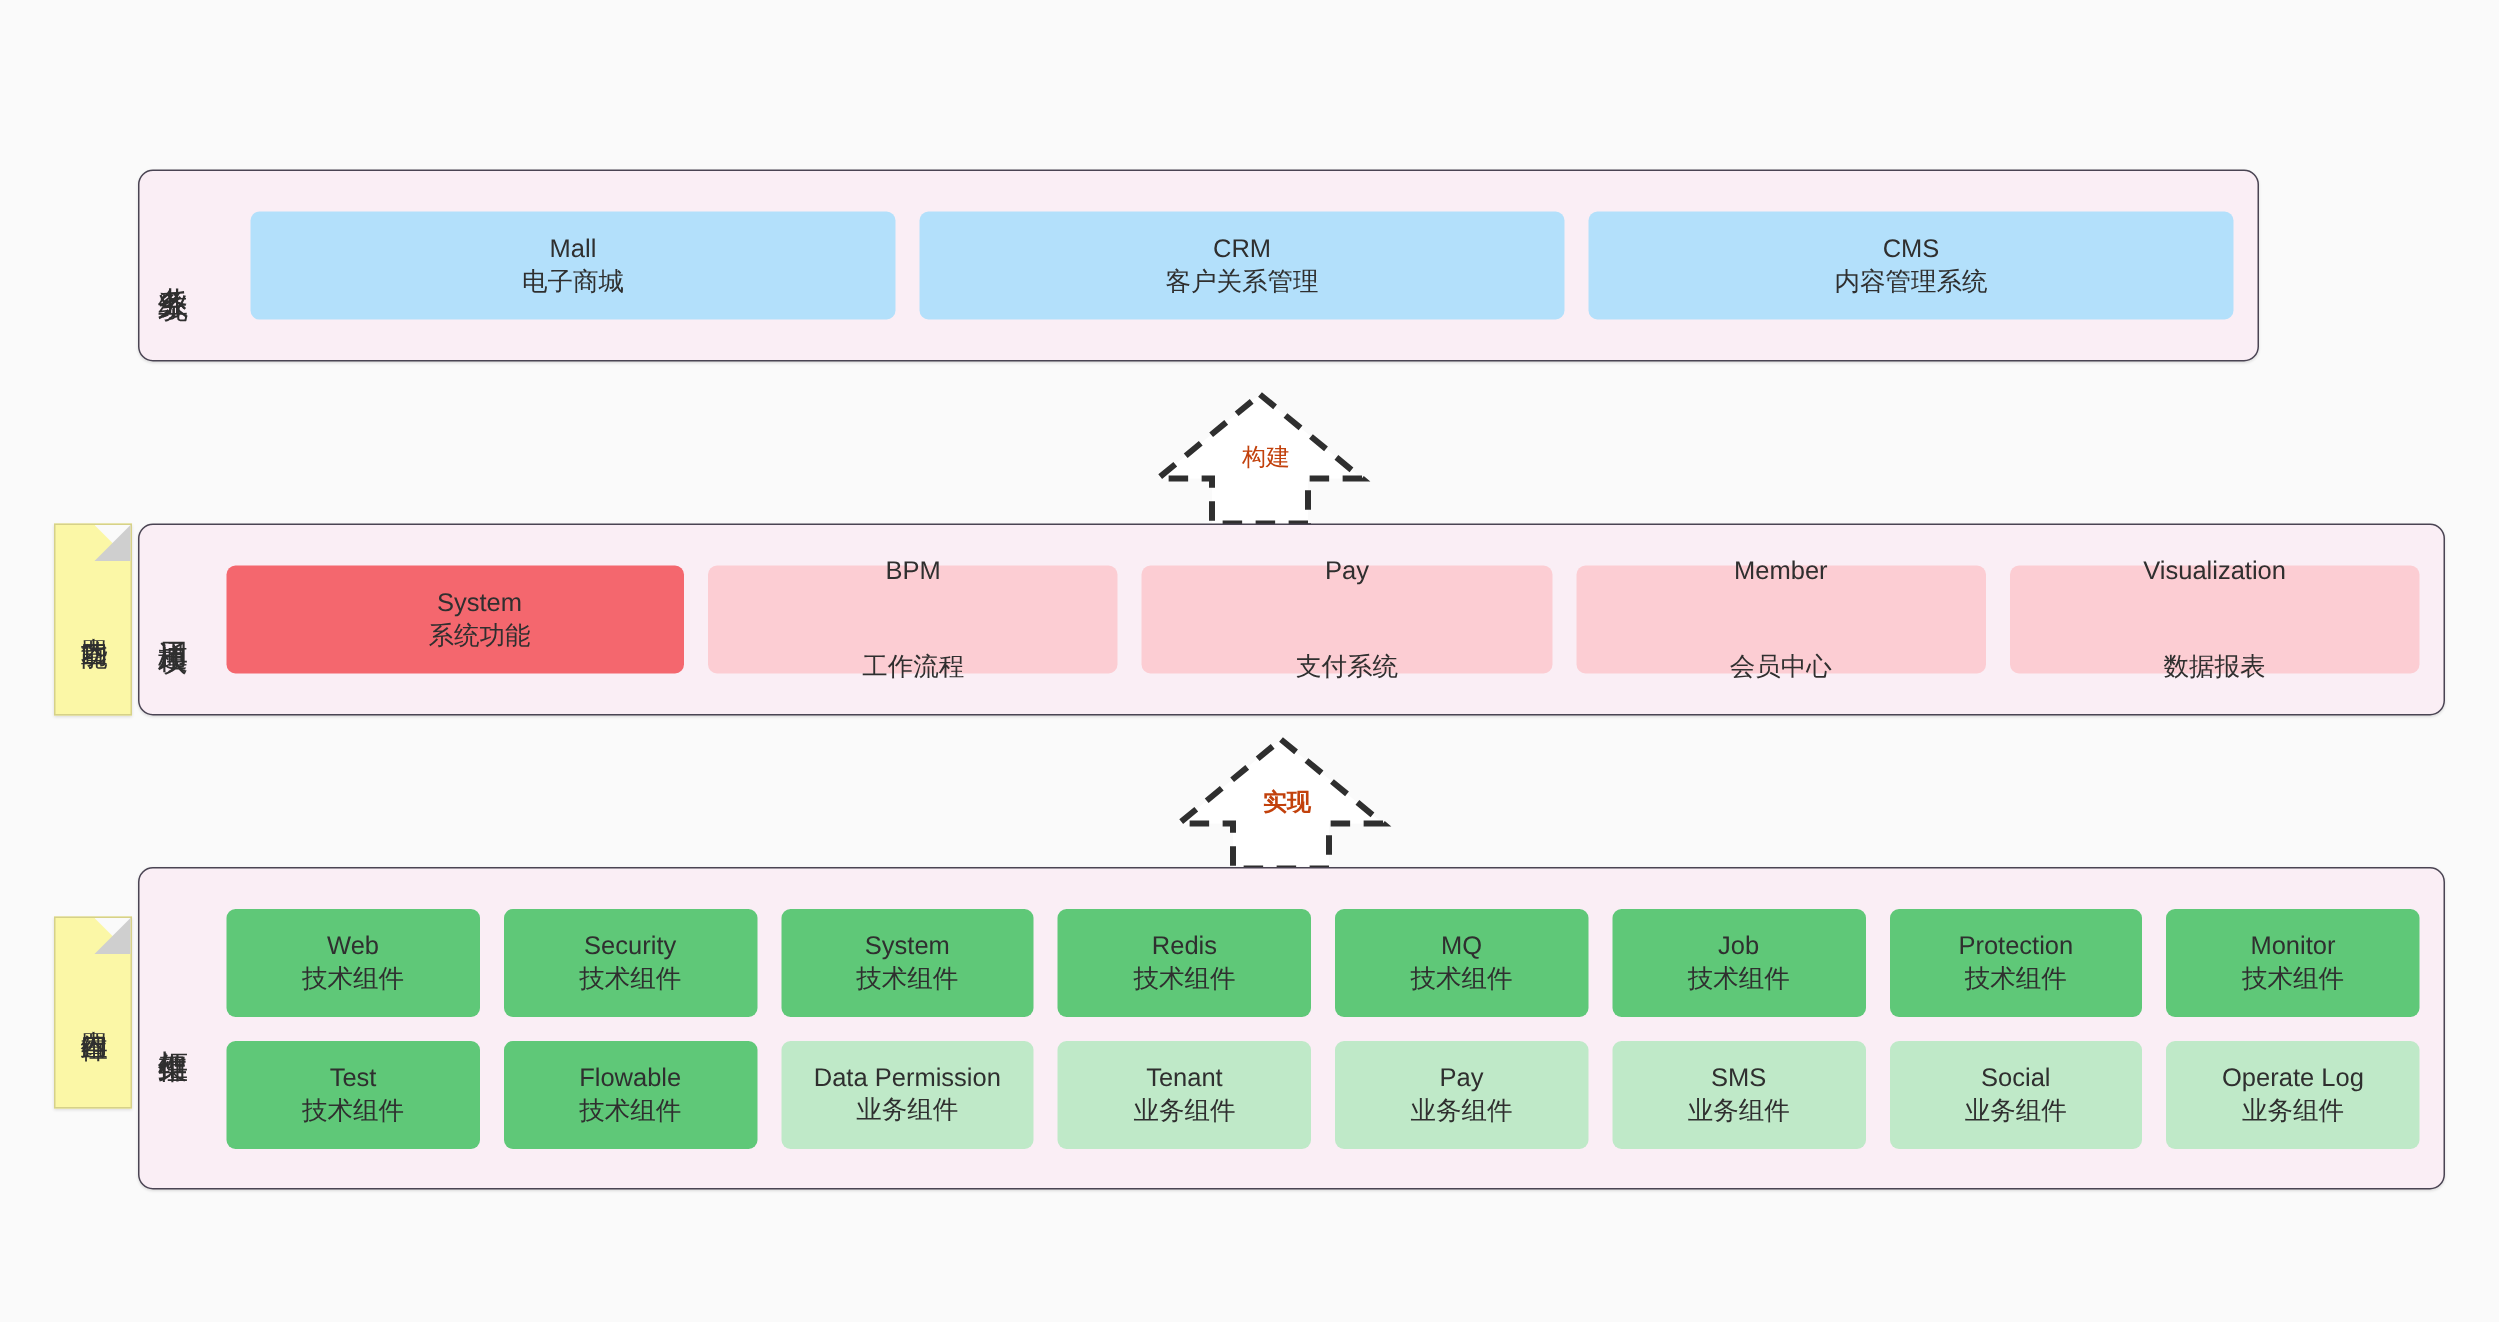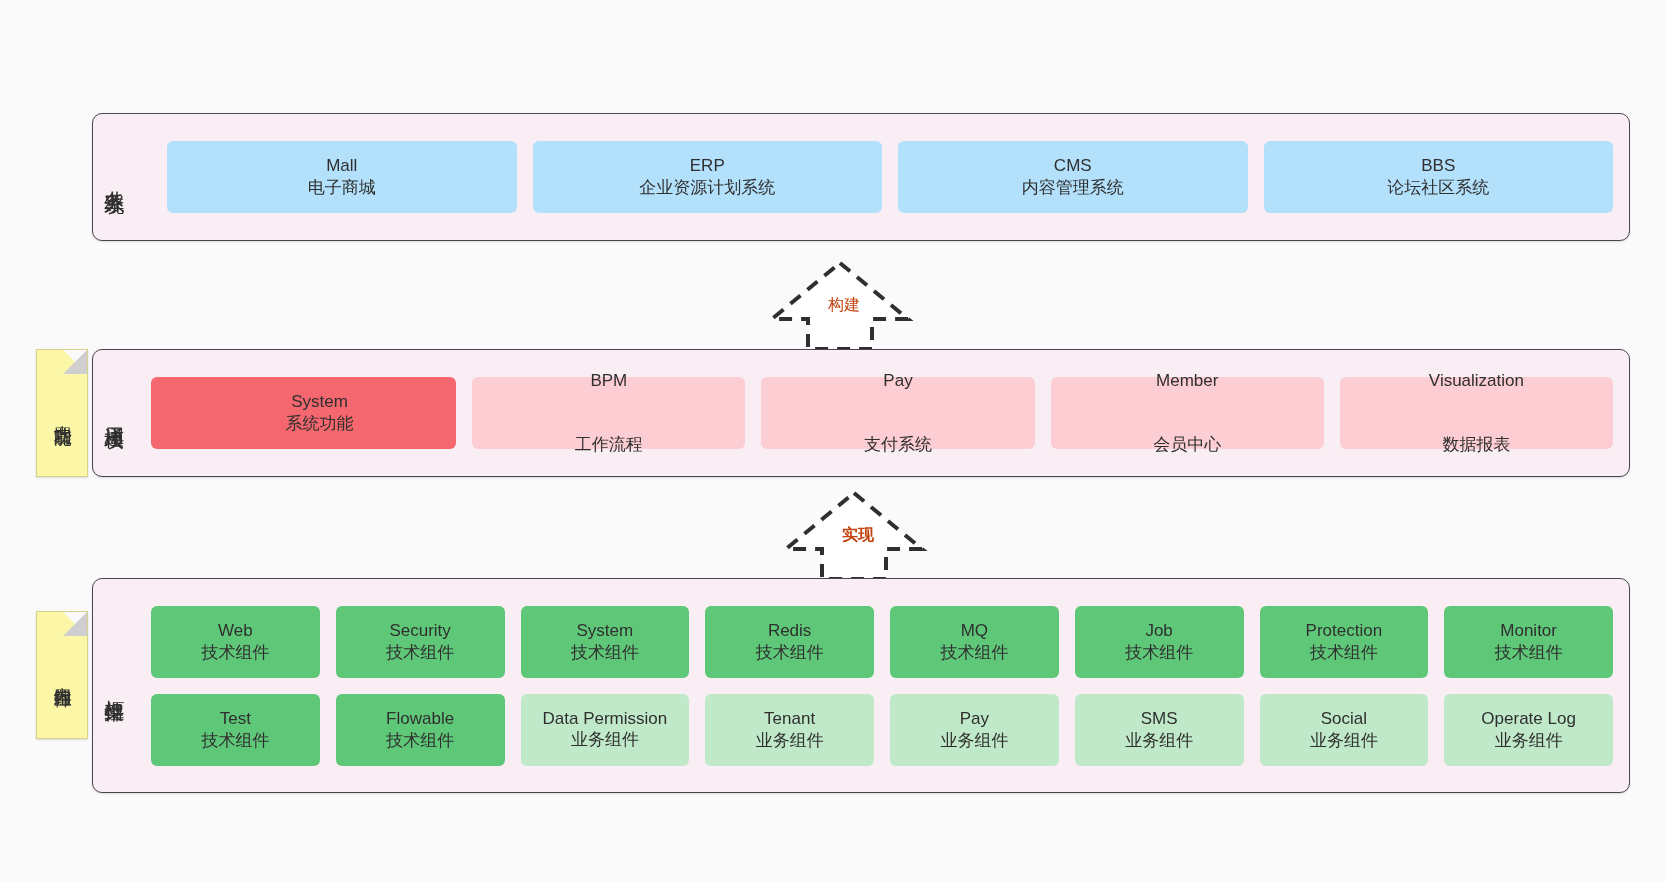--- a/index.html
+++ b/index.html
@@ -71,21 +71,21 @@
   .card .cn { white-space: nowrap; }
   .card.multi .en { white-space: normal; line-height: 1.18; }
 
   .c-blue       { background: #b3e0fb; }
   .c-red        { background: #f4676e; padding-left: 36px; }
   .c-pink       { background: #fccdd3; gap: 42px; }
   .c-green      { background: #5fc878; }
   .c-greenlight { background: #bfe9c8; }
 
   
-  #layer-business  { left: 92px; top: 113px;  width: 1538px; height: 128px; gap: 16px; }
+  #layer-business  { left: 92px; top: 113px;  width: 1414px; height: 128px; gap: 16px; }
   #layer-common    { left: 92px; top: 349px;  width: 1538px; height: 128px; }
   #layer-framework { left: 92px; top: 578px;  width: 1538px; height: 215px; }
 
   #layer-framework .layer-body {
     flex-direction: column;
     justify-content: center;
     gap: 16px;
     padding: 14px 8px;
   }
   .card-row {
@@ -158,30 +158,26 @@
 <body>
 
 <div class="layer" id="layer-business">
   <div class="layer-title">业务系统</div>
   <div class="layer-body">
     <div class="card c-blue">
       <span class="en">Mall</span>
       <span class="cn">电子商城</span>
     </div>
     <div class="card c-blue">
-      <span class="en">ERP</span>
-      <span class="cn">企业资源计划系统</span>
+      <span class="en">CRM</span>
+      <span class="cn">客户关系管理</span>
     </div>
     <div class="card c-blue">
       <span class="en">CMS</span>
       <span class="cn">内容管理系统</span>
-    </div>
-    <div class="card c-blue">
-      <span class="en">BBS</span>
-      <span class="cn">论坛社区系统</span>
     </div>
   </div>
 </div>
 
 <div class="arrow-wrap" id="arrow-build">
   <svg viewBox="0 0 160 95">
     <path d="M80 6 L148 62 L112 62 L112 92 L48 92 L48 62 L12 62 Z" fill="#ffffff" stroke="#2f2f2f" stroke-width="4" stroke-dasharray="13 9" stroke-linejoin="miter"></path>
   </svg>
   <div class="arrow-label">构建</div>
 </div>

